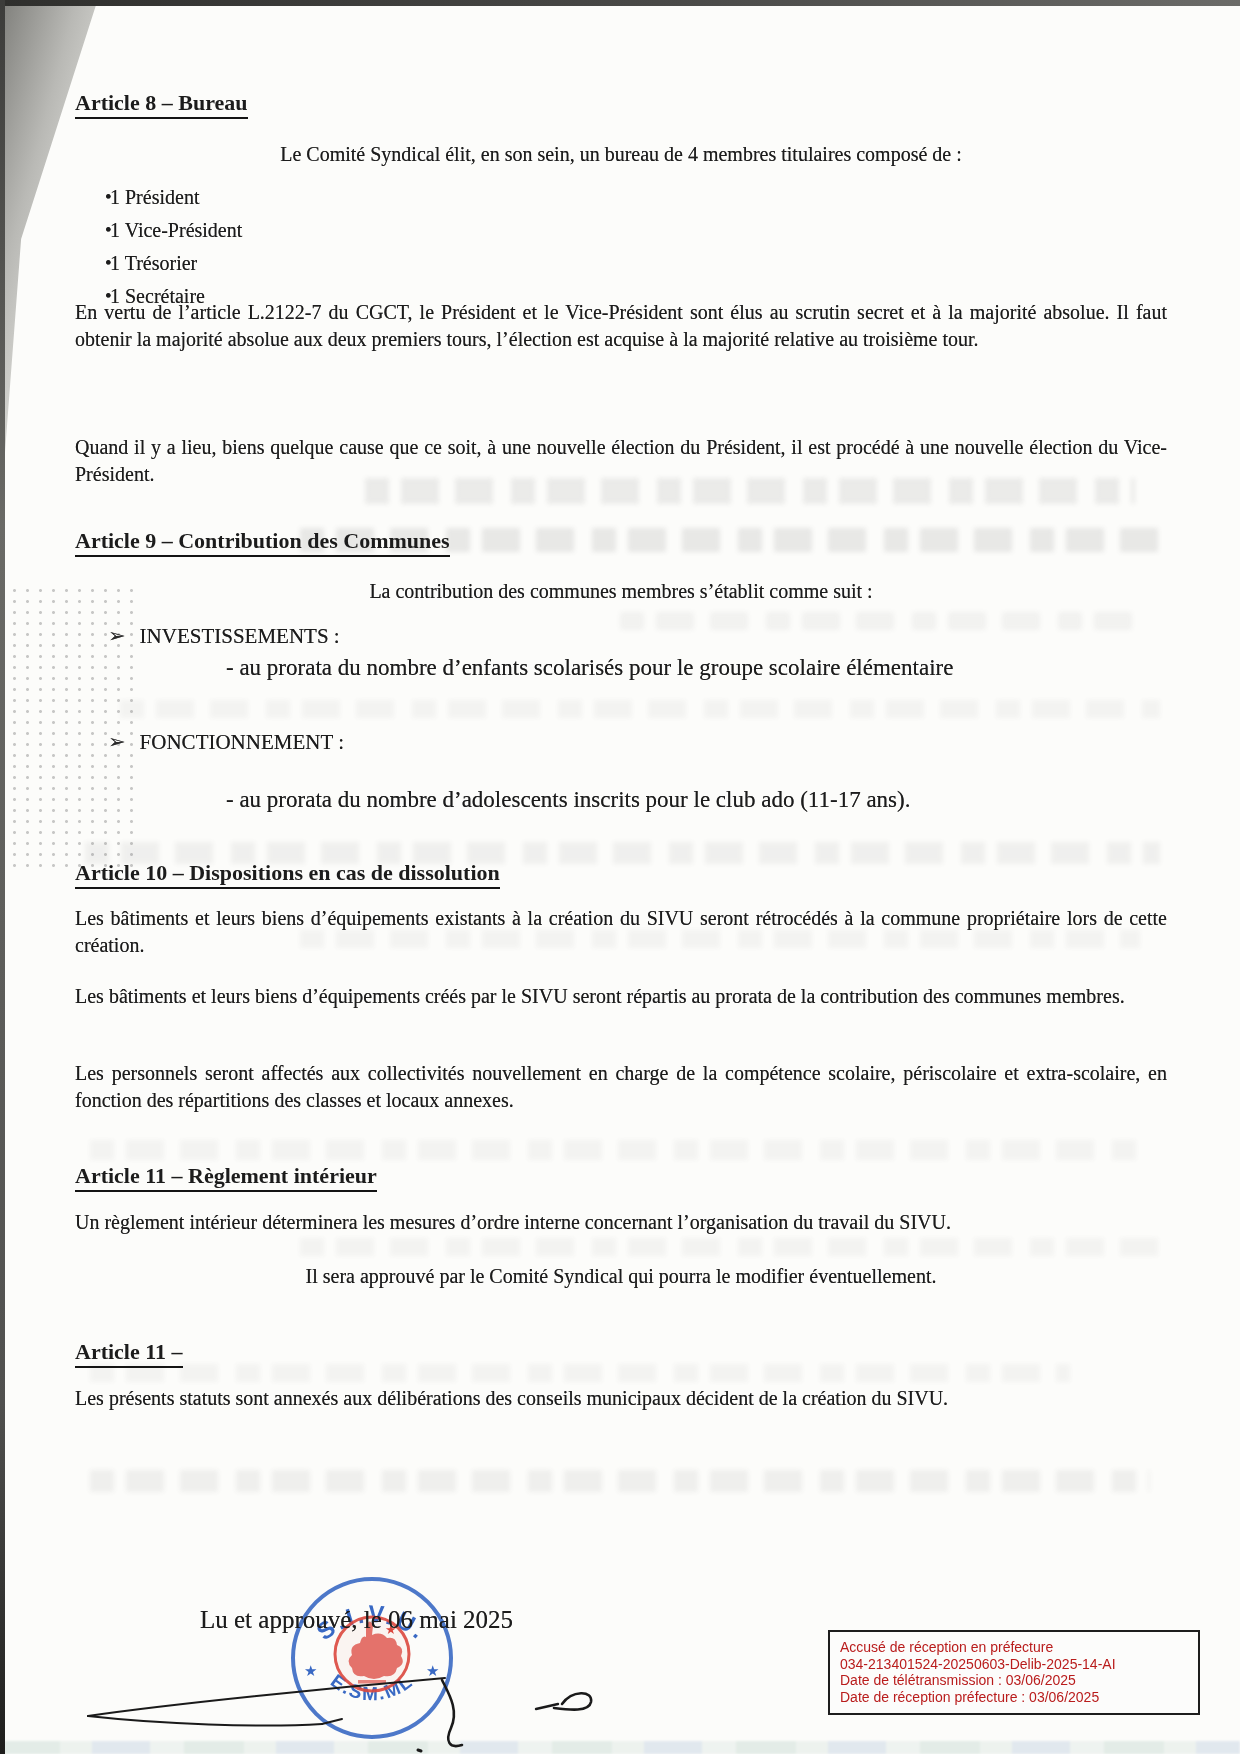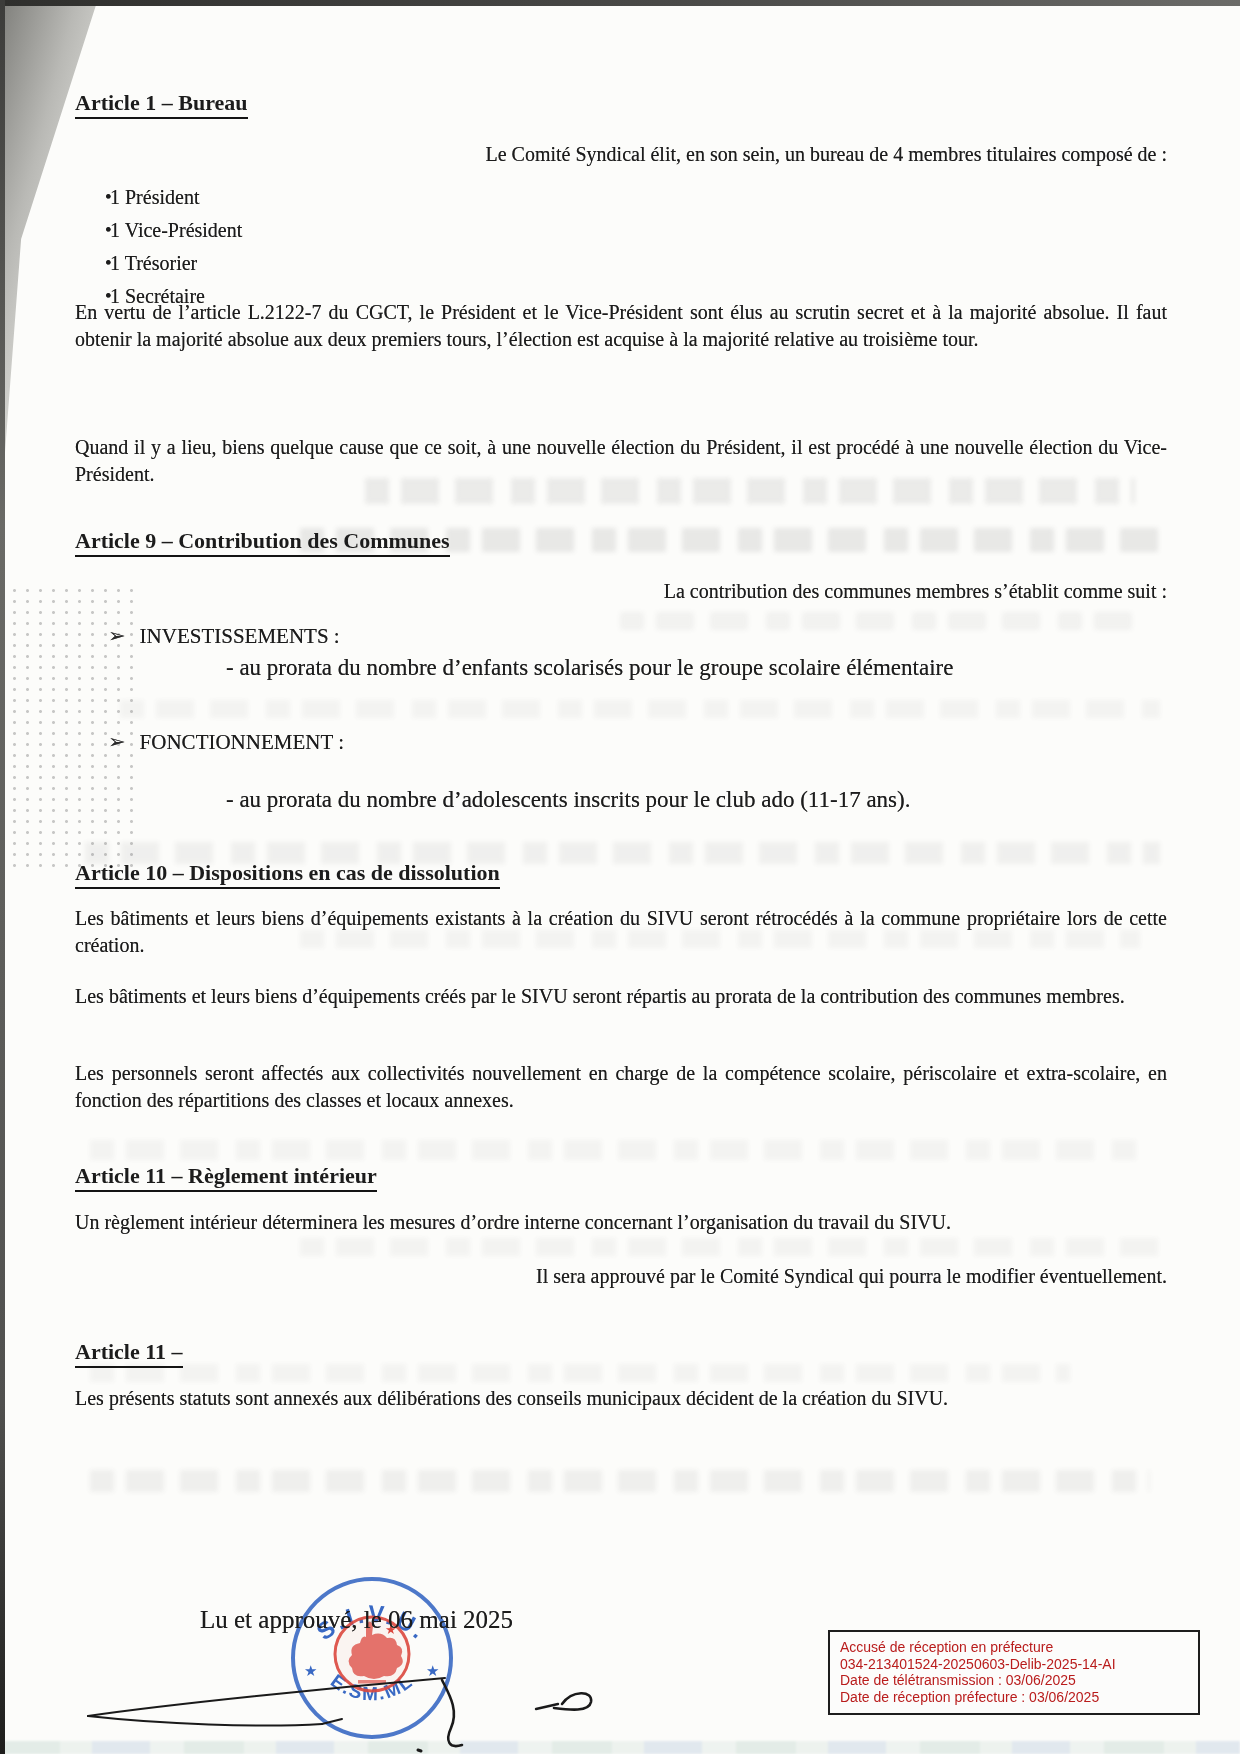--- a/index.html
+++ b/index.html
@@ -26,21 +26,21 @@
       rgba(70,70,70,.9) 90px 128px, transparent 128px 146px); }
   .dots { position:absolute; z-index:1; opacity:.33;
     background-image:radial-gradient(circle, #5c5c5c 1.2px, transparent 1.7px);
     background-size:13px 11px; }
   
   .abs { position:absolute; }
   .h { font-size:22px; font-weight:bold; left:75px; z-index:3; }
   .h span { border-bottom:2.4px solid #141414; padding-bottom:2px; }
   .body-text { left:75px; width:1092px; font-size:20px; line-height:27px;
     text-align:justify; z-index:3; text-shadow:0 0 .5px rgba(25,25,25,.65); }
-  .single { text-align:right; }
+  .single { text-align:center; }
   .bullet-list { left:75px; z-index:3; }
   .bullet-item { display:flex; height:33px; align-items:flex-start;
     font-size:20px; text-shadow:0 0 .5px rgba(25,25,25,.65); }
   .bullet-dot { width:35px; padding-left:30px; font-size:19px; }
   .group-label { z-index:3; font-size:21px; text-shadow:0 0 .5px rgba(25,25,25,.65); }
   .arrow-glyph { display:inline-block; margin-right:14px; color:#2b2b2b; transform:scaleY(.9); }
   .dash-item { left:226px; width:935px; font-size:23px; z-index:3;
     text-shadow:0 0 .5px rgba(25,25,25,.65); }
   .approval { left:200px; top:1606px; font-size:25px; z-index:6;
     text-shadow:0 0 .5px rgba(25,25,25,.65); }
@@ -66,21 +66,21 @@
   <div class="ghost" style="left:620px;top:612px;width:520px;height:18px;opacity:.06"></div>
   <div class="ghost" style="left:120px;top:700px;width:1040px;height:18px;opacity:.05"></div>
   <div class="ghost" style="left:85px;top:842px;width:1075px;height:22px;opacity:.07"></div>
   <div class="ghost" style="left:300px;top:930px;width:840px;height:18px;opacity:.05"></div>
   <div class="ghost" style="left:90px;top:1140px;width:1050px;height:20px;opacity:.05"></div>
   <div class="ghost" style="left:300px;top:1238px;width:860px;height:18px;opacity:.05"></div>
   <div class="ghost" style="left:90px;top:1364px;width:980px;height:18px;opacity:.05"></div>
   <div class="ghost" style="left:90px;top:1470px;width:1060px;height:22px;opacity:.08"></div>
   <div class="dots" style="left:8px;top:585px;width:130px;height:290px"></div>
 
-  <div class="abs h" style="top:90px"><span>Article 1 – Bureau</span></div>
+  <div class="abs h" style="top:90px"><span>Article 8 – Bureau</span></div>
   <div class="abs body-text single" style="top:141px">Le Comité Syndical élit, en son sein, un bureau de 4 membres titulaires composé de :</div>
   <div class="abs bullet-list" style="top:186px">
     <div class="bullet-item">
         <span class="bullet-dot">•</span>
         <span>1 Président</span>
       </div>
     <div class="bullet-item">
         <span class="bullet-dot">•</span>
         <span>1 Vice-Président</span>
       </div>

